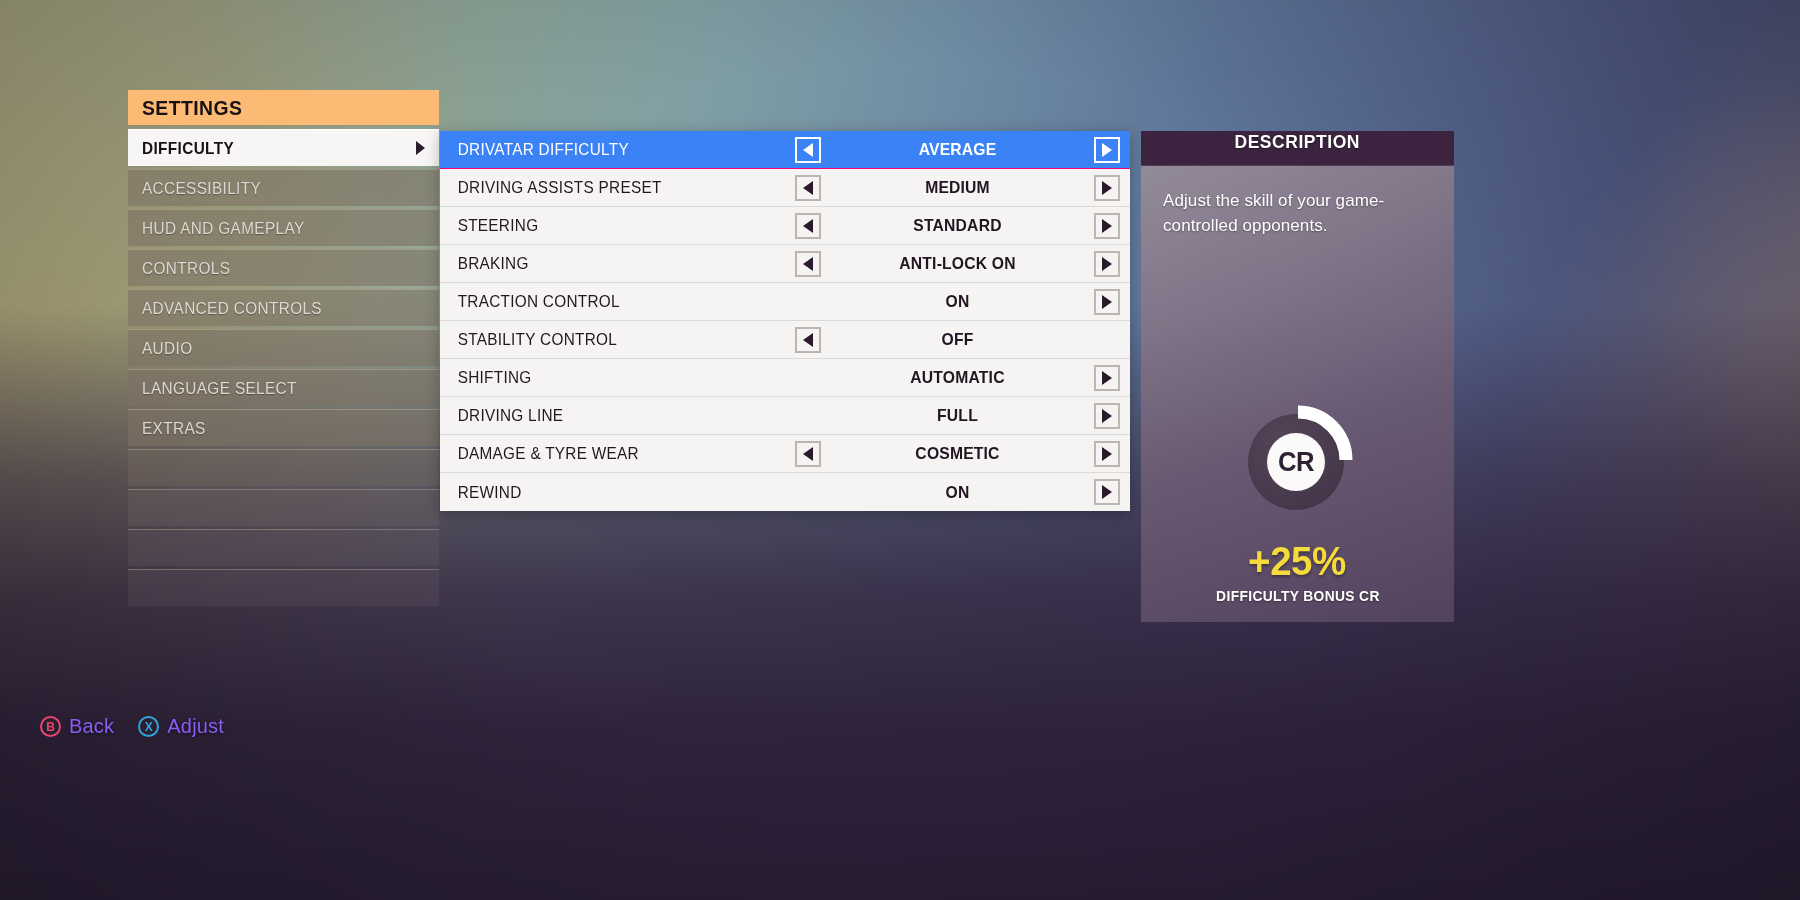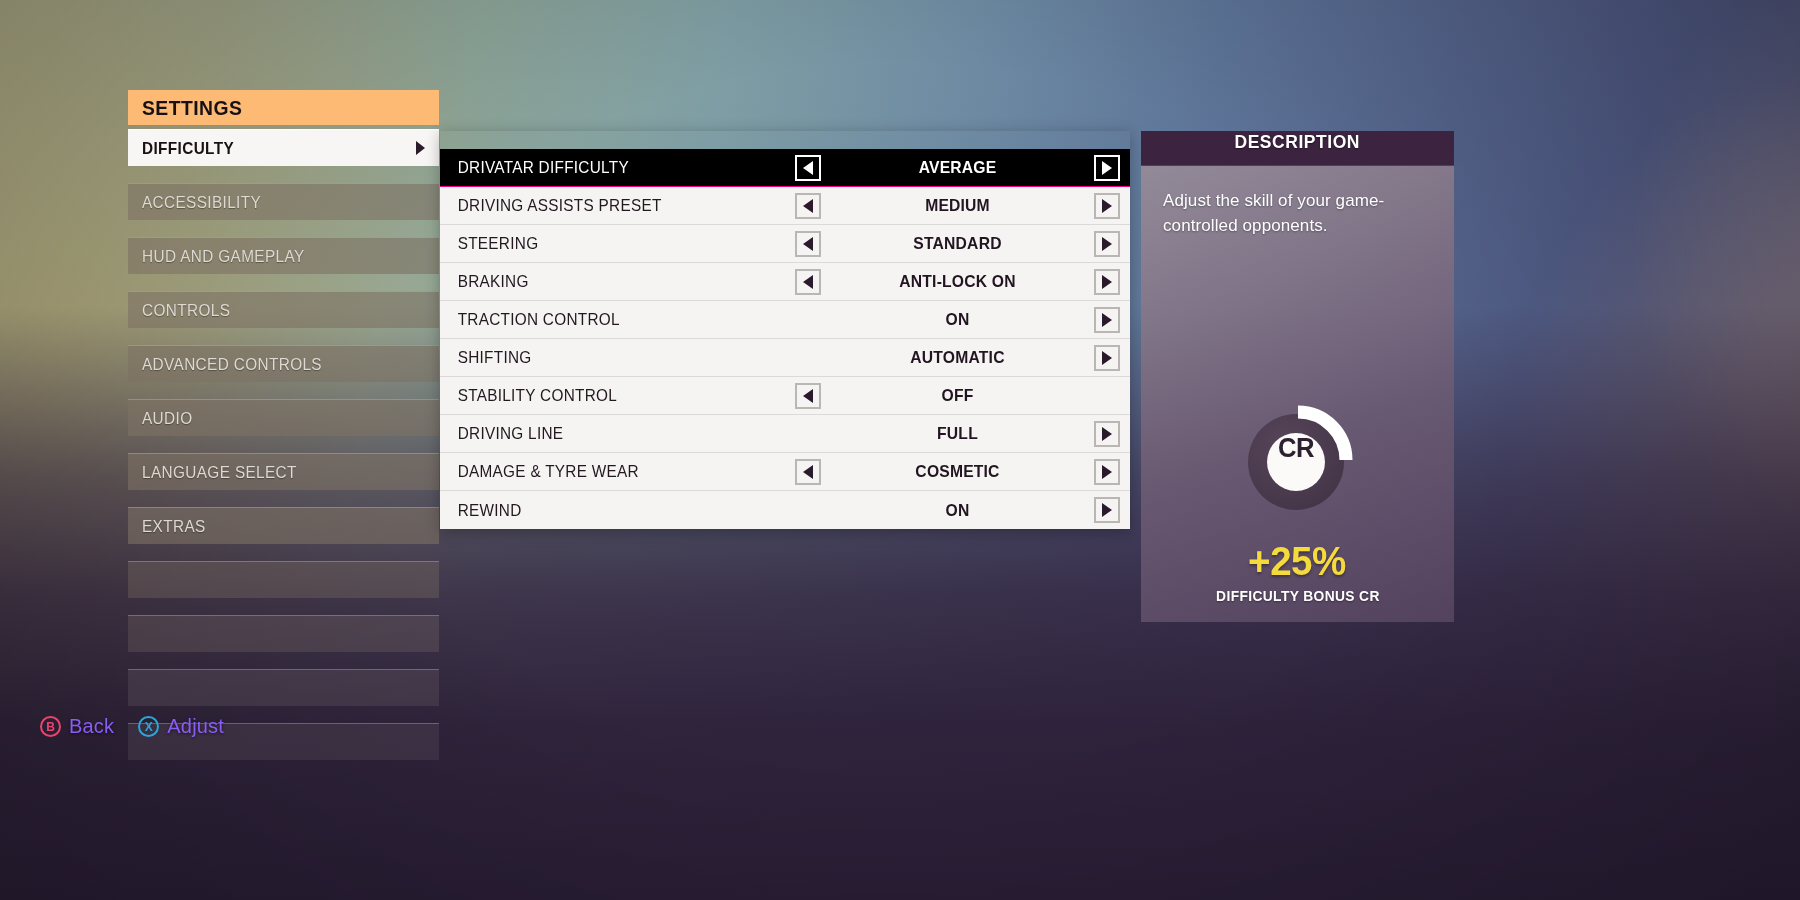--- a/index.html
+++ b/index.html
@@ -70,21 +70,21 @@
     height:35px; background:#fdba74;
     display:flex; align-items:center; padding-left:14px;
   }
   .settings-header-text {
     font-size:21px; font-weight:bold; color:#171114;
     letter-spacing:0.5px; font-stretch:condensed;
     transform:scaleX(0.92); transform-origin:left center;
   }
   .sidebar { margin-top:4px; }
   .side-item {
-    height:37px; margin-bottom:17px;
+    height:37px; margin-bottom:3px;
     display:flex; align-items:center;
     padding-left:14px; padding-right:10px;
     position:relative;
     background:rgba(125,114,100,0.60);
     border-top:1px solid rgba(226,214,178,0.30);
   }
   .side-item .lbl {
     font-size:16.5px; letter-spacing:0.4px;
     color:#ded9d2; text-shadow:0 1px 1px rgba(0,0,0,0.35);
     transform:scaleX(0.93); transform-origin:left center;
@@ -112,21 +112,21 @@
     position:absolute; left:440px; top:131px; width:690px; z-index:6;
     box-shadow:0 3px 14px rgba(0,0,0,0.28);
   }
   .opt-row {
     height:38px; display:flex; align-items:center;
     background:#f5f4f3;
     border-bottom:1px solid #dcdad8;
     position:relative;
   }
   .opt-row:last-child { border-bottom:none; }
-  .opt-row.selected { background:#000000; border-bottom-color:#f5007f;margin-top:18px; }
+  .opt-row.selected { background:#3b82f6; border-bottom-color:#f5007f; }
 
   .opt-label {
     flex:0 0 auto; padding-left:19px; width:345px;
     font-size:16.5px; letter-spacing:0.3px; color:#231720;
     transform:scaleX(0.93); transform-origin:left center;
   }
   .opt-row.selected .opt-label { color:#ffffff; }
 
   .arrow-slot { width:46px; display:flex; justify-content:center; align-items:center; }
   .arrow-box {
@@ -200,21 +200,21 @@
     position:absolute; left:6px; top:10px; width:96px; height:96px;
     border-radius:50%;
     background:radial-gradient(circle at 38% 32%, #574558 0%, #4a3a4d 55%, #3f3043 100%);
   }
   .cr-ring {
     position:absolute; left:0; top:0; width:112px; height:112px;
   }
   .cr-inner {
     position:absolute; left:25px; top:29px; width:58px; height:58px;
     border-radius:50%; background:#fbfaf8;
-    display:flex; align-items:flex-start; justify-content:center;
+    display:flex; align-items:center; justify-content:center;
   }
   .cr-inner span {
     font-size:27px; font-weight:bold; color:#2d2030; letter-spacing:-0.5px;
     transform:scaleX(0.95);
   }
   .cr-pct {
     margin-top:22px;
     font-size:41px; font-weight:bold; color:#f5da3c;
     letter-spacing:-0.5px;
     transform:scaleX(0.94);
@@ -362,42 +362,42 @@
         </div>
       </div>
       <div class="opt-value">ON</div>
       <div class="arrow-slot">
         <div class="arrow-box">
           <div class="tri-r"></div>
         </div>
       </div>
     </div>
     <div class="opt-row">
+      <div class="opt-label">STABILITY CONTROL</div>
+      <div class="arrow-slot">
+        <div class="arrow-box">
+          <div class="tri-l"></div>
+        </div>
+      </div>
+      <div class="opt-value">OFF</div>
+      <div class="arrow-slot hidden">
+        <div class="arrow-box">
+          <div class="tri-r"></div>
+        </div>
+      </div>
+    </div>
+    <div class="opt-row">
       <div class="opt-label">SHIFTING</div>
       <div class="arrow-slot hidden">
         <div class="arrow-box">
           <div class="tri-l"></div>
         </div>
       </div>
       <div class="opt-value">AUTOMATIC</div>
       <div class="arrow-slot">
-        <div class="arrow-box">
-          <div class="tri-r"></div>
-        </div>
-      </div>
-    </div>
-    <div class="opt-row">
-      <div class="opt-label">STABILITY CONTROL</div>
-      <div class="arrow-slot">
-        <div class="arrow-box">
-          <div class="tri-l"></div>
-        </div>
-      </div>
-      <div class="opt-value">OFF</div>
-      <div class="arrow-slot hidden">
         <div class="arrow-box">
           <div class="tri-r"></div>
         </div>
       </div>
     </div>
     <div class="opt-row">
       <div class="opt-label">DRIVING LINE</div>
       <div class="arrow-slot hidden">
         <div class="arrow-box">
           <div class="tri-l"></div>

